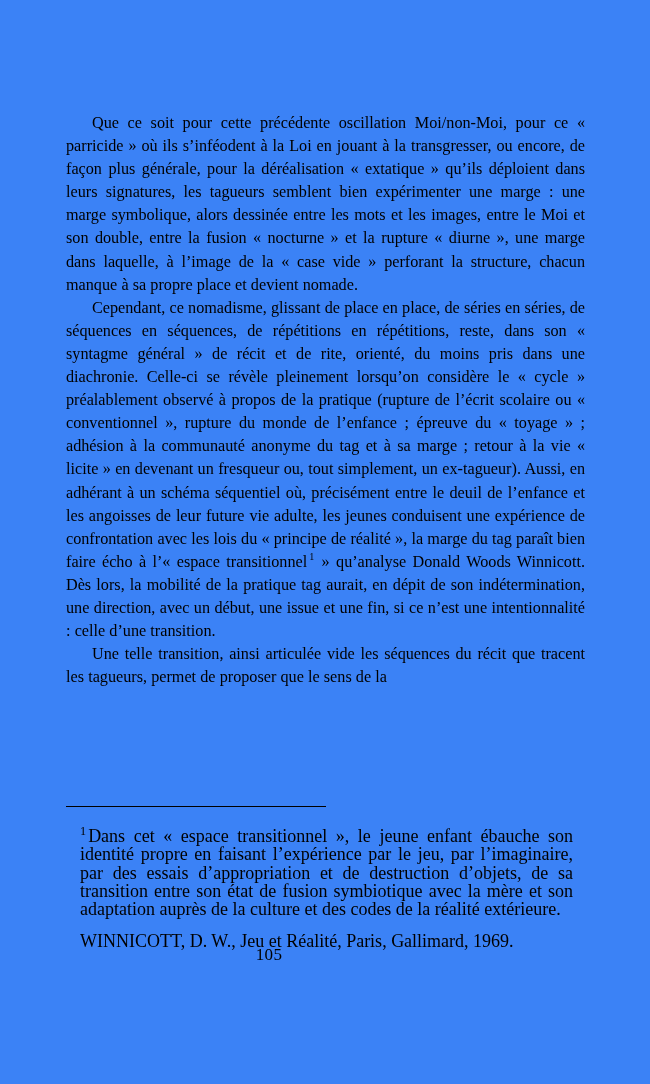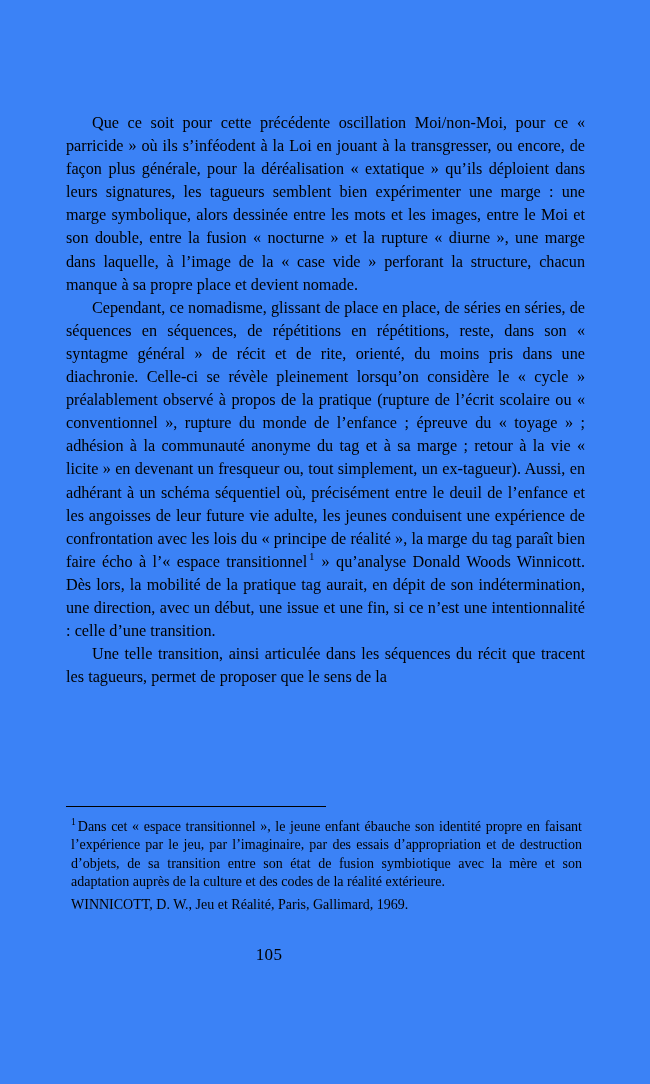--- a/index.html
+++ b/index.html
@@ -67,24 +67,24 @@
   }
 
   .footnote {
     position: absolute;
     left: 66px;
     top: 813px;
     width: 521px;
   }
 
   .footnote p {
-    margin: 5px;
+    margin: 14px;
     text-align: justify;
     text-justify: inter-word;
-    font-size: 14px;
+    font-size: 18px;
     line-height: 18.3px;
     text-indent: 0;
   }
 
   .footnote .fn-marker {
     font-size: 0.68em;
     vertical-align: super;
     line-height: 0;
     padding-right: 2px;
   }
@@ -112,21 +112,21 @@
 <body>
 
 <div class="page">
 
   <div class="textblock">
 
     <p class="para">Que ce soit pour cette précédente oscillation Moi/non-Moi, pour ce « parricide » où ils s’inféodent à la Loi en jouant à la transgresser, ou encore, de façon plus générale, pour la déréalisation « extatique » qu’ils déploient dans leurs signatures, les tagueurs semblent bien expérimenter une marge : une marge symbolique, alors dessinée entre les mots et les images, entre le Moi et son double, entre la fusion « nocturne » et la rupture « diurne », une marge dans laquelle, à l’image de la « case vide » perforant la structure, chacun manque à sa propre place et devient nomade.</p>
 
     <p class="para"><span>Cependant, ce nomadisme, glissant de place en place, de séries en séries, de séquences en séquences, de répétitions en répétitions, reste, dans son « syntagme général » de récit et de rite, orienté, du moins pris dans une diachronie. Celle-ci se révèle pleinement lorsqu’on considère le « cycle » préalablement observé à propos de la pratique (rupture de l’écrit scolaire ou « conventionnel », rupture du monde de l’enfance ; épreuve du « toyage » ; adhésion à la communauté anonyme du tag et à sa marge ; retour à la vie « licite » en devenant un fresqueur ou, tout simplement, un ex-tagueur). Aussi, en adhérant à un schéma séquentiel où, précisément entre le deuil de l’enfance et les angoisses de leur future vie adulte, les jeunes conduisent une expérience de confrontation avec les lois du « principe de réalité », la marge du tag paraît bien faire écho à l’« espace transitionnel</span><sup class="fnref">1</sup><span> » qu’analyse Donald Woods Winnicott. Dès lors, la mobilité de la pratique tag aurait, en dépit de son indétermination, une direction, avec un début, une issue et une fin, si ce n’est une intentionnalité : celle d’une transition.</span></p>
 
-    <p class="para">Une telle transition, ainsi articulée dans les séquences du récit que tracent les tagueurs, permet de proposer que le sens de la</p>
+    <p class="para">Une telle transition, ainsi articulée vide les séquences du récit que tracent les tagueurs, permet de proposer que le sens de la</p>
 
   </div>
 
   <div class="footnote-rule"></div>
 
   <div class="footnote">
     <p><span class="fn-marker">1</span><span>Dans cet « espace transitionnel », le jeune enfant ébauche son identité propre en faisant l’expérience par le jeu, par l’imaginaire, par des essais d’appropriation et de destruction d’objets, de sa transition entre son état de fusion symbiotique avec la mère et son adaptation auprès de la culture et des codes de la réalité extérieure.</span></p>
     <p class="cite-line"><span>WINNICOTT, D. W., </span><span class="cite-title">Jeu et Réalité</span><span>, Paris, Gallimard, 1969.</span></p>
   </div>
 

